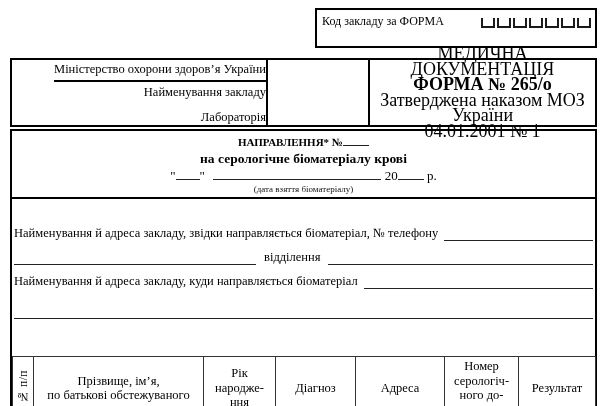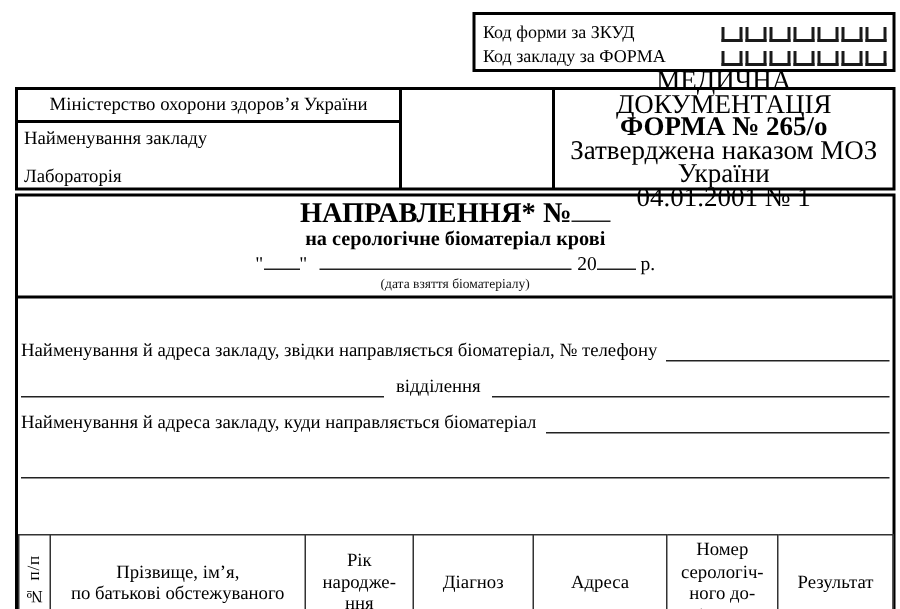--- a/index.html
+++ b/index.html
@@ -34,20 +34,21 @@
   
   .letterhead {
     position: absolute; left: 10px; top: 58px;
     width: 587px; height: 69px;
     display: flex;
   }
   .lh-left {
     width: 258px; border: 2px solid #000;
     display: flex; flex-direction: column;
     font-size: 12.5px;
+    align-items: flex-end;
   }
   .lh-ministry {
     text-align: center; border-bottom: 2px solid #000;
     padding: 2px 0 3px 0; line-height: 15px;
   }
   .lh-facility { padding: 3px 0 0 4px; line-height: 15px; }
   .lh-lab { margin-top: auto; padding: 0 0 0 4px; line-height: 15px; }
   .lh-mid {
     width: 100px;
     border-top: 2px solid #000; border-bottom: 2px solid #000;
@@ -64,21 +65,21 @@
   .main-box {
     position: absolute; left: 10px; top: 129px;
     width: 587px; height: 310px;
     border: 2px solid #000;
   }
 
   .title-section {
     height: 68px; border-bottom: 2px solid #000;
     text-align: center; padding-top: 3px;
   }
-  .title-line1 { font-size: 19px; font-weight: bold; line-height: 17px; }
+  .title-line1 { font-size: 11px; font-weight: bold; line-height: 17px; }
   .title-line2 { font-size: 13.5px; font-weight: bold; line-height: 16px; }
   .title-line3 { font-size: 13px; line-height: 17px; }
   .blank { display: inline-block; border-bottom: 1.4px solid #222; vertical-align: baseline; }
   .blank-no { width: 26px; }
   .blank-day { width: 24px; }
   .blank-date { width: 168px; margin: 0 4px 0 8px; }
   .blank-year { width: 26px; }
   .title-caption { font-size: 9px; line-height: 10px; color: #111; }
 
   .address-section {
@@ -113,32 +114,20 @@
   .c1 { width: 21px; } .c2 { width: 170px; } .c3 { width: 72px; }
   .c4 { width: 80px; } .c5 { width: 89px; } .c6 { width: 74px; } .c7 { width: 77px; }
 </style>
 </head>
 <body>
 
 <div class="viewport">
 
   <div class="code-box">
     <div class="code-row">
-      <span class="code-label">Код форми за ЗКУД</span>
-      <span class="code-cells">
-        <span class="code-cell"></span>
-          <span class="code-cell"></span>
-          <span class="code-cell"></span>
-          <span class="code-cell"></span>
-          <span class="code-cell"></span>
-          <span class="code-cell"></span>
-          <span class="code-cell"></span>
-      </span>
-    </div>
-    <div class="code-row">
       <span class="code-label">Код закладу за ФОРМА</span>
       <span class="code-cells">
         <span class="code-cell"></span>
           <span class="code-cell"></span>
           <span class="code-cell"></span>
           <span class="code-cell"></span>
           <span class="code-cell"></span>
           <span class="code-cell"></span>
           <span class="code-cell"></span>
       </span>
@@ -159,21 +148,21 @@
       <div>04.01.2001 № 1</div>
     </div>
   </div>
 
   <div class="main-box">
 
     <div class="title-section">
       <div class="title-line1">
         <span>НАПРАВЛЕННЯ* №</span><span class="blank blank-no"></span>
       </div>
-      <div class="title-line2">на серологічне біоматеріал крові</div>
+      <div class="title-line2">на серологічне біоматеріалу крові</div>
       <div class="title-line3">
         <span>"</span><span class="blank blank-day"></span><span>"</span><span class="blank blank-date"></span><span>20</span><span class="blank blank-year"></span> <span>р.</span>
       </div>
       <div class="title-caption">(дата взяття біоматеріалу)</div>
     </div>
 
     <div class="address-section">
       <div class="addr-line al1">
         <span class="txt">Найменування й адреса закладу, звідки направляється біоматеріал, № телефону</span>
         <span class="fill"></span>

